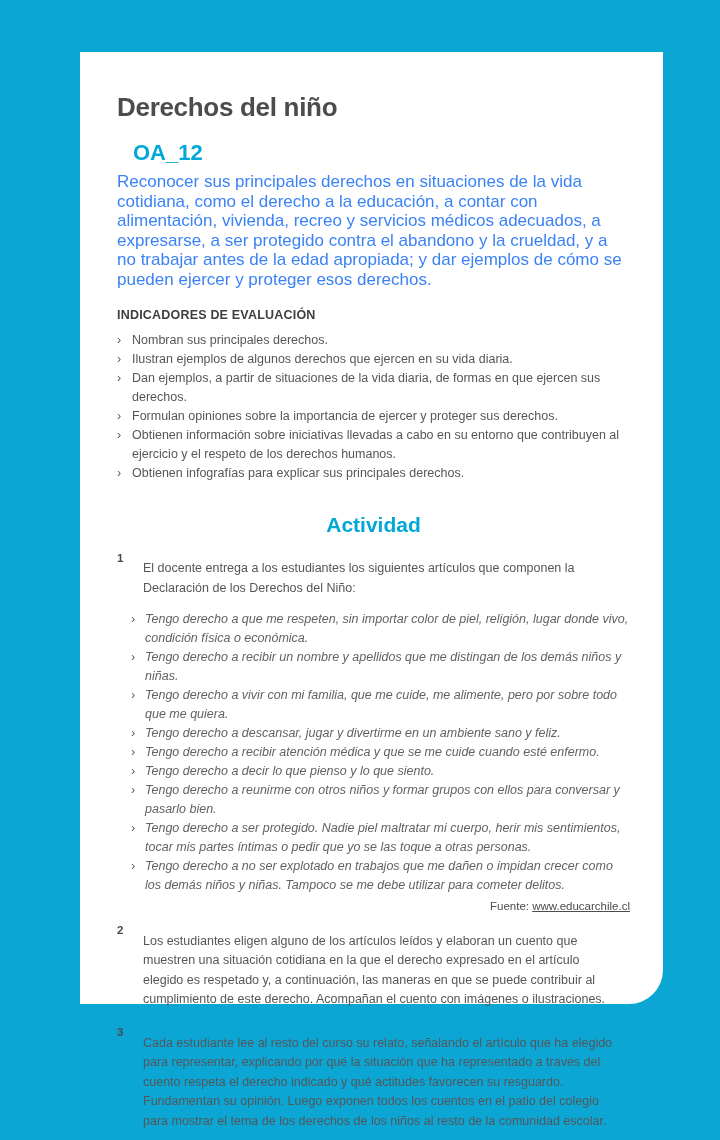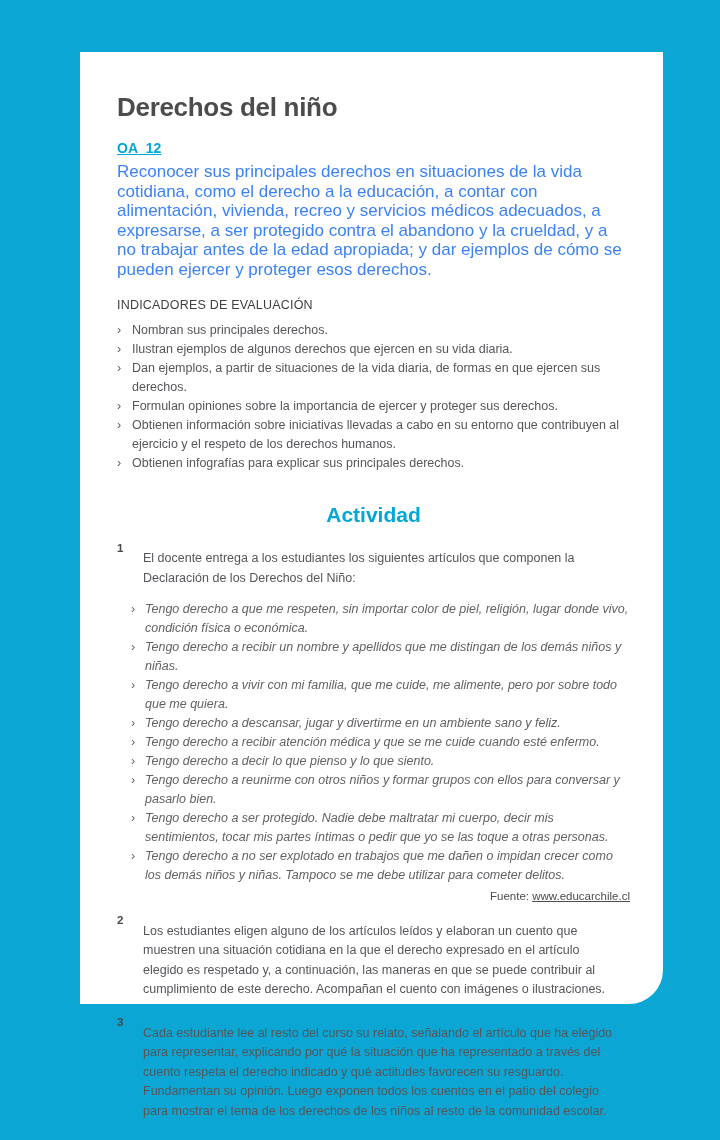--- a/index.html
+++ b/index.html
@@ -26,36 +26,35 @@
     padding: 40px 33px 0 37px;
   }
   .page-title {
     margin: 0 0 17px 0;
     font-size: 26px;
     font-weight: bold;
     color: #4c4c4e;
     letter-spacing: -0.3px;
   }
   .oa-code {
-    margin: 0 0 6px 0;
-    font-size: 14px;
+    margin: 0 0 6px 16px;
+    font-size: 22px;
     font-weight: bold;
     color: #00a7d7;
-    text-decoration: underline;
   }
   .oa-description {
     margin: 0 0 19px 0;
     font-size: 17px;
     line-height: 19.5px;
     color: #3b82f6;
   }
   .indicators-heading {
     margin: 0 0 9px 0;
     font-size: 12.5px;
-    font-weight: normal;
+    font-weight: bold;
     color: #3e3e40;
     letter-spacing: 0.2px;
   }
   ul.bullet-list {
     list-style: none;
     margin: 0;
     padding: 0;
     font-size: 12.5px;
     line-height: 19px;
     color: #55565a;
@@ -197,21 +196,21 @@
             <li>
               <span class="bullet-marker">›</span>
               <span>Tengo derecho a decir lo que pienso y lo que siento.</span>
             </li>
             <li>
               <span class="bullet-marker">›</span>
               <span>Tengo derecho a reunirme con otros niños y formar grupos con ellos para conversar y pasarlo bien.</span>
             </li>
             <li>
               <span class="bullet-marker">›</span>
-              <span>Tengo derecho a ser protegido. Nadie debe maltratar mi cuerpo, decir mis sentimientos, tocar mis partes íntimas o pedir que yo se las toque a otras personas.</span>
+              <span>Tengo derecho a ser protegido. Nadie piel maltratar mi cuerpo, herir mis sentimientos, tocar mis partes íntimas o pedir que yo se las toque a otras personas.</span>
             </li>
             <li>
               <span class="bullet-marker">›</span>
               <span>Tengo derecho a no ser explotado en trabajos que me dañen o impidan crecer como los demás niños y niñas. Tampoco se me debe utilizar para cometer delitos.</span>
             </li>
           </ul>
           <div class="source-line">
             <span>Fuente: </span><span class="source-link">www.educarchile.cl</span>
           </div>
         </div>

